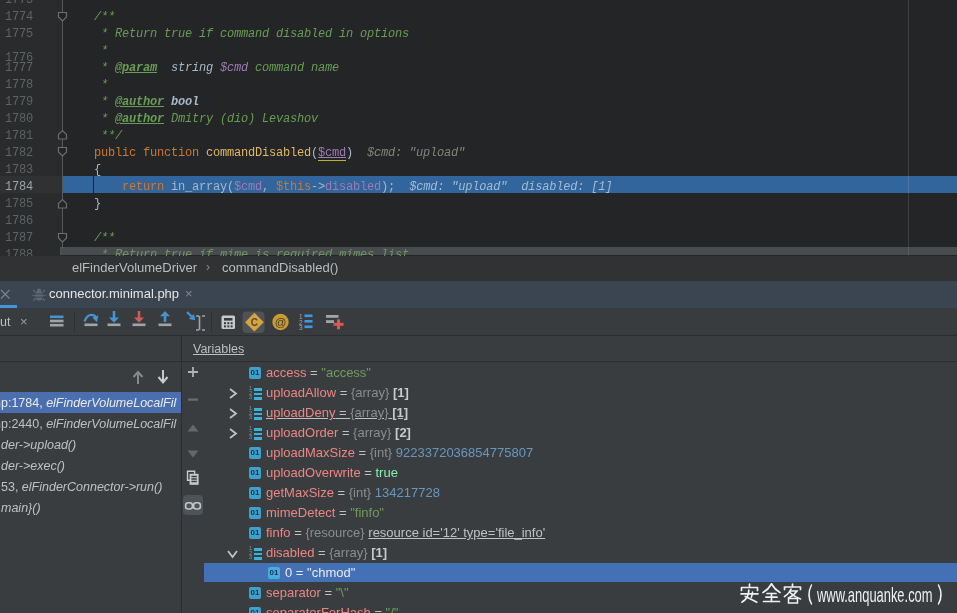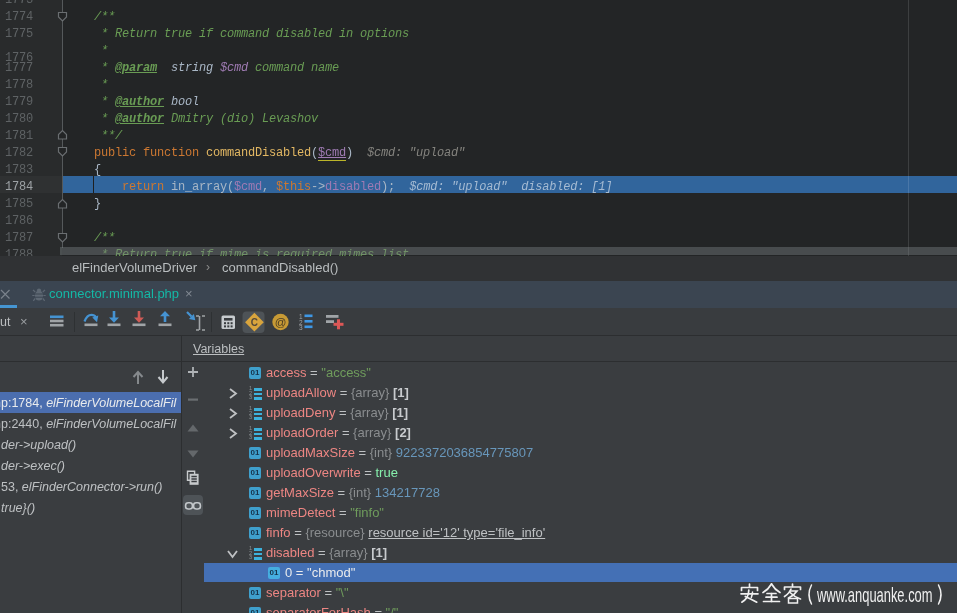--- a/index.html
+++ b/index.html
@@ -62,21 +62,21 @@
     <div class="ln" style="top:213px;">1786</div>
     <div class="ln" style="top:230px;">1787</div>
     <div class="ln" style="top:247px;">1788</div>
   </div>
   <div id="codelines">
     <div class="code grn" style="top:9px;">/**</div>
     <div class="code grn" style="top:26px;"> * Return true if command disabled in options</div>
     <div class="code grn" style="top:43px;"> *</div>
     <div class="code grn" style="top:60px;"> * <span class="tag">@param</span>  <span style="color:#A9B7C6;">string</span> <span class="pur">$cmd</span> command name</div>
     <div class="code grn" style="top:77px;"> *</div>
-    <div class="code grn" style="top:94px;"> * <span class="tag">@author</span> <span style="color:#A9B7C6;font-weight:normal;">bool</span></div>
+    <div class="code grn" style="top:94px;"> * <span class="tag">@author</span> <span style="color:#A9B7C6;font-weight:bold;">bool</span></div>
     <div class="code grn" style="top:111px;"> * <span class="tag">@author</span> Dmitry (dio) Levashov</div>
     <div class="code grn" style="top:128px;"> **/</div>
     <div class="code" style="top:145px;"><span class="org">public function </span><span class="fn">commandDisabled</span>(<span class="pur" style="border-bottom:1px solid #BBB529;text-decoration:underline;">$cmd</span>)  <span class="hint">$cmd: "upload"</span></div>
     <div class="code" style="top:162px;">{</div>
     <div class="code" style="top:179px;"><span class="org">    return </span>in_array(<span class="pur">$cmd</span>, <span class="org">$this</span>-&gt;<span class="pur">disabled</span>);  <span class="hintsel">$cmd: "upload"  disabled: [1]</span></div>
     <div class="code" style="top:196px;">}</div>
     <div class="code grn" style="top:230px;">/**</div>
     <div class="code grn" style="top:247px;"> * Return true if mime is required mimes list</div>
   </div>
 
@@ -103,21 +103,21 @@
     <svg class="abs" style="left:0;top:7px;" width="12" height="13" viewBox="0 0 12 13">
         <path d="M1 2 L9.5 10.5 M9.5 2 L1 10.5" stroke="#79818B" stroke-width="1.2"></path>
       </svg>
     <div class="abs" style="left:0;top:24px;width:17px;height:3px;background:#4595D2;"></div>
     <svg class="abs" style="left:32px;top:6px;" width="14" height="15" viewBox="0 0 14 15">
       <path d="M3.2 5 L1 2.8 M10.8 5 L13 2.8 M2.6 8.5 H0.3 M11.4 8.5 H13.7 M3.2 11.5 L1.3 13.8 M10.8 11.5 L12.7 13.8" stroke="#5E6873" stroke-width="1.2"></path>
       <circle cx="7" cy="3.6" r="2.1" fill="#5E6873"></circle>
       <ellipse cx="7" cy="8.6" rx="4.1" ry="5" fill="#5E6873"></ellipse>
       <path d="M3 7 H11 M3 10.2 H11" stroke="#3B4551" stroke-width="1"></path>
     </svg>
-    <span class="abs" style="left:49px;top:5px;font-size:13px;color:#14b8a6;">connector.minimal.php</span>
+    <span class="abs" style="left:49px;top:5px;font-size:13px;color:#e5e5e5;">connector.minimal.php</span>
     <span class="abs" style="left:185px;top:5px;font-size:13px;color:#828A93;">×</span>
   </div>
 
   <div class="abs" style="left:0;top:308px;width:957px;height:28px;background:#393C3F;border-bottom:1px solid #2C2E30;box-sizing:border-box;" id="toolbar">
     <span class="abs" style="left:0px;top:7px;font-size:12.5px;color:#BCBFC1;">ut</span>
     <span class="abs" style="left:20px;top:6px;font-size:13px;color:#9B9FA2;">×</span>
     <svg class="abs" style="left:0;top:0;" width="360" height="28" viewBox="0 0 360 28">
 
       <rect x="50" y="7.5" width="13.5" height="2.6" fill="#4593D2"></rect>
       <rect x="50" y="11.7" width="13.5" height="2.6" fill="#A0A4A7"></rect>
@@ -186,21 +186,21 @@
     <svg class="abs" style="left:130px;top:367px;" width="48" height="20" viewBox="0 0 48 20">
       <path d="M8 17 V6 M3.5 10 L8 5 L12.5 10" stroke="#85898C" stroke-width="2" fill="none"></path>
       <path d="M33 3 V14 M28.5 10 L33 15.5 L37.5 10" stroke="#C6CACD" stroke-width="2" fill="none"></path>
     </svg>
     <div class="abs" style="left:0;top:392px;width:181px;height:21px;background:#4B6EAF;"></div>
     <div class="frow" style="top:393px;color:#E9EBED;left:-6px;">hp:1784, <i>elFinderVolumeLocalFil</i></div>
     <div class="frow" style="top:414px;left:-6px;">hp:2440, <i>elFinderVolumeLocalFil</i></div>
     <div class="frow" style="top:435px;"><i>der-&gt;upload()</i></div>
     <div class="frow" style="top:456px;"><i>der-&gt;exec()</i></div>
     <div class="frow" style="top:477px;">53, <i>elFinderConnector-&gt;run()</i></div>
-    <div class="frow" style="top:498px;"><i>true}()</i></div>
+    <div class="frow" style="top:498px;"><i>main}()</i></div>
   </div>
   <div id="stripicons">
     <svg class="abs" style="left:182px;top:365px;" width="22" height="150" viewBox="0 0 22 150">
       <path d="M11 2 V12 M6 7 H16" stroke="#AFB3B6" stroke-width="1.8" fill="none"></path>
       <rect x="6" y="33.5" width="10" height="2.2" fill="#6A6E71"></rect>
       <path d="M5.5 66.5 L11 59.5 L16.5 66.5 Z" fill="#64686B"></path>
       <path d="M5.5 85.5 L11 92.5 L16.5 85.5 Z" fill="#64686B"></path>
       <rect x="4.8" y="105.5" width="8.5" height="10.5" fill="#C7CACC"></rect>
       <rect x="6.2" y="107" width="5.7" height="7.5" fill="#3A3D40"></rect>
       <rect x="7.6" y="108.8" width="9" height="11" fill="#C7CACC"></rect>
@@ -223,21 +223,21 @@
     <svg class="chev" style="left:228px;top:388px;">
         <path d="M2 1 L8 5.5 L2 10" stroke="#BFC1C3" stroke-width="1.8" fill="none"></path>
       </svg>
     <div class="icoarr" style="left:249px;top:387px;"></div>
     <div class="vrow" style="left:266px;top:383px;"><span class="vname">uploadAllow</span> = <span class="vgray">{array}</span> <span class="vb">[1]</span></div>
 
     <svg class="chev" style="left:228px;top:408px;">
         <path d="M2 1 L8 5.5 L2 10" stroke="#BFC1C3" stroke-width="1.8" fill="none"></path>
       </svg>
     <div class="icoarr" style="left:249px;top:407px;"></div>
-    <div class="vrow" style="left:266px;top:403px;"><span class="vname">uploadDeny</span> = <span class="vgray">{array}</span> <span class="vb">[1]</span></div>
+    <div class="vrow" style="left:266px;top:403px;text-decoration:underline;"><span class="vname">uploadDeny</span> = <span class="vgray">{array}</span> <span class="vb">[1]</span></div>
 
     <svg class="chev" style="left:228px;top:428px;">
         <path d="M2 1 L8 5.5 L2 10" stroke="#BFC1C3" stroke-width="1.8" fill="none"></path>
       </svg>
     <div class="icoarr" style="left:249px;top:427px;"></div>
     <div class="vrow" style="left:266px;top:423px;"><span class="vname">uploadOrder</span> = <span class="vgray">{array}</span> <span class="vb">[2]</span></div>
 
     <div class="ico01" style="left:249px;top:447px;">01</div>
     <div class="vrow" style="left:266px;top:443px;"><span class="vname">uploadMaxSize</span> = <span class="vgray">{int}</span> <span class="vnum">9223372036854775807</span></div>
 

